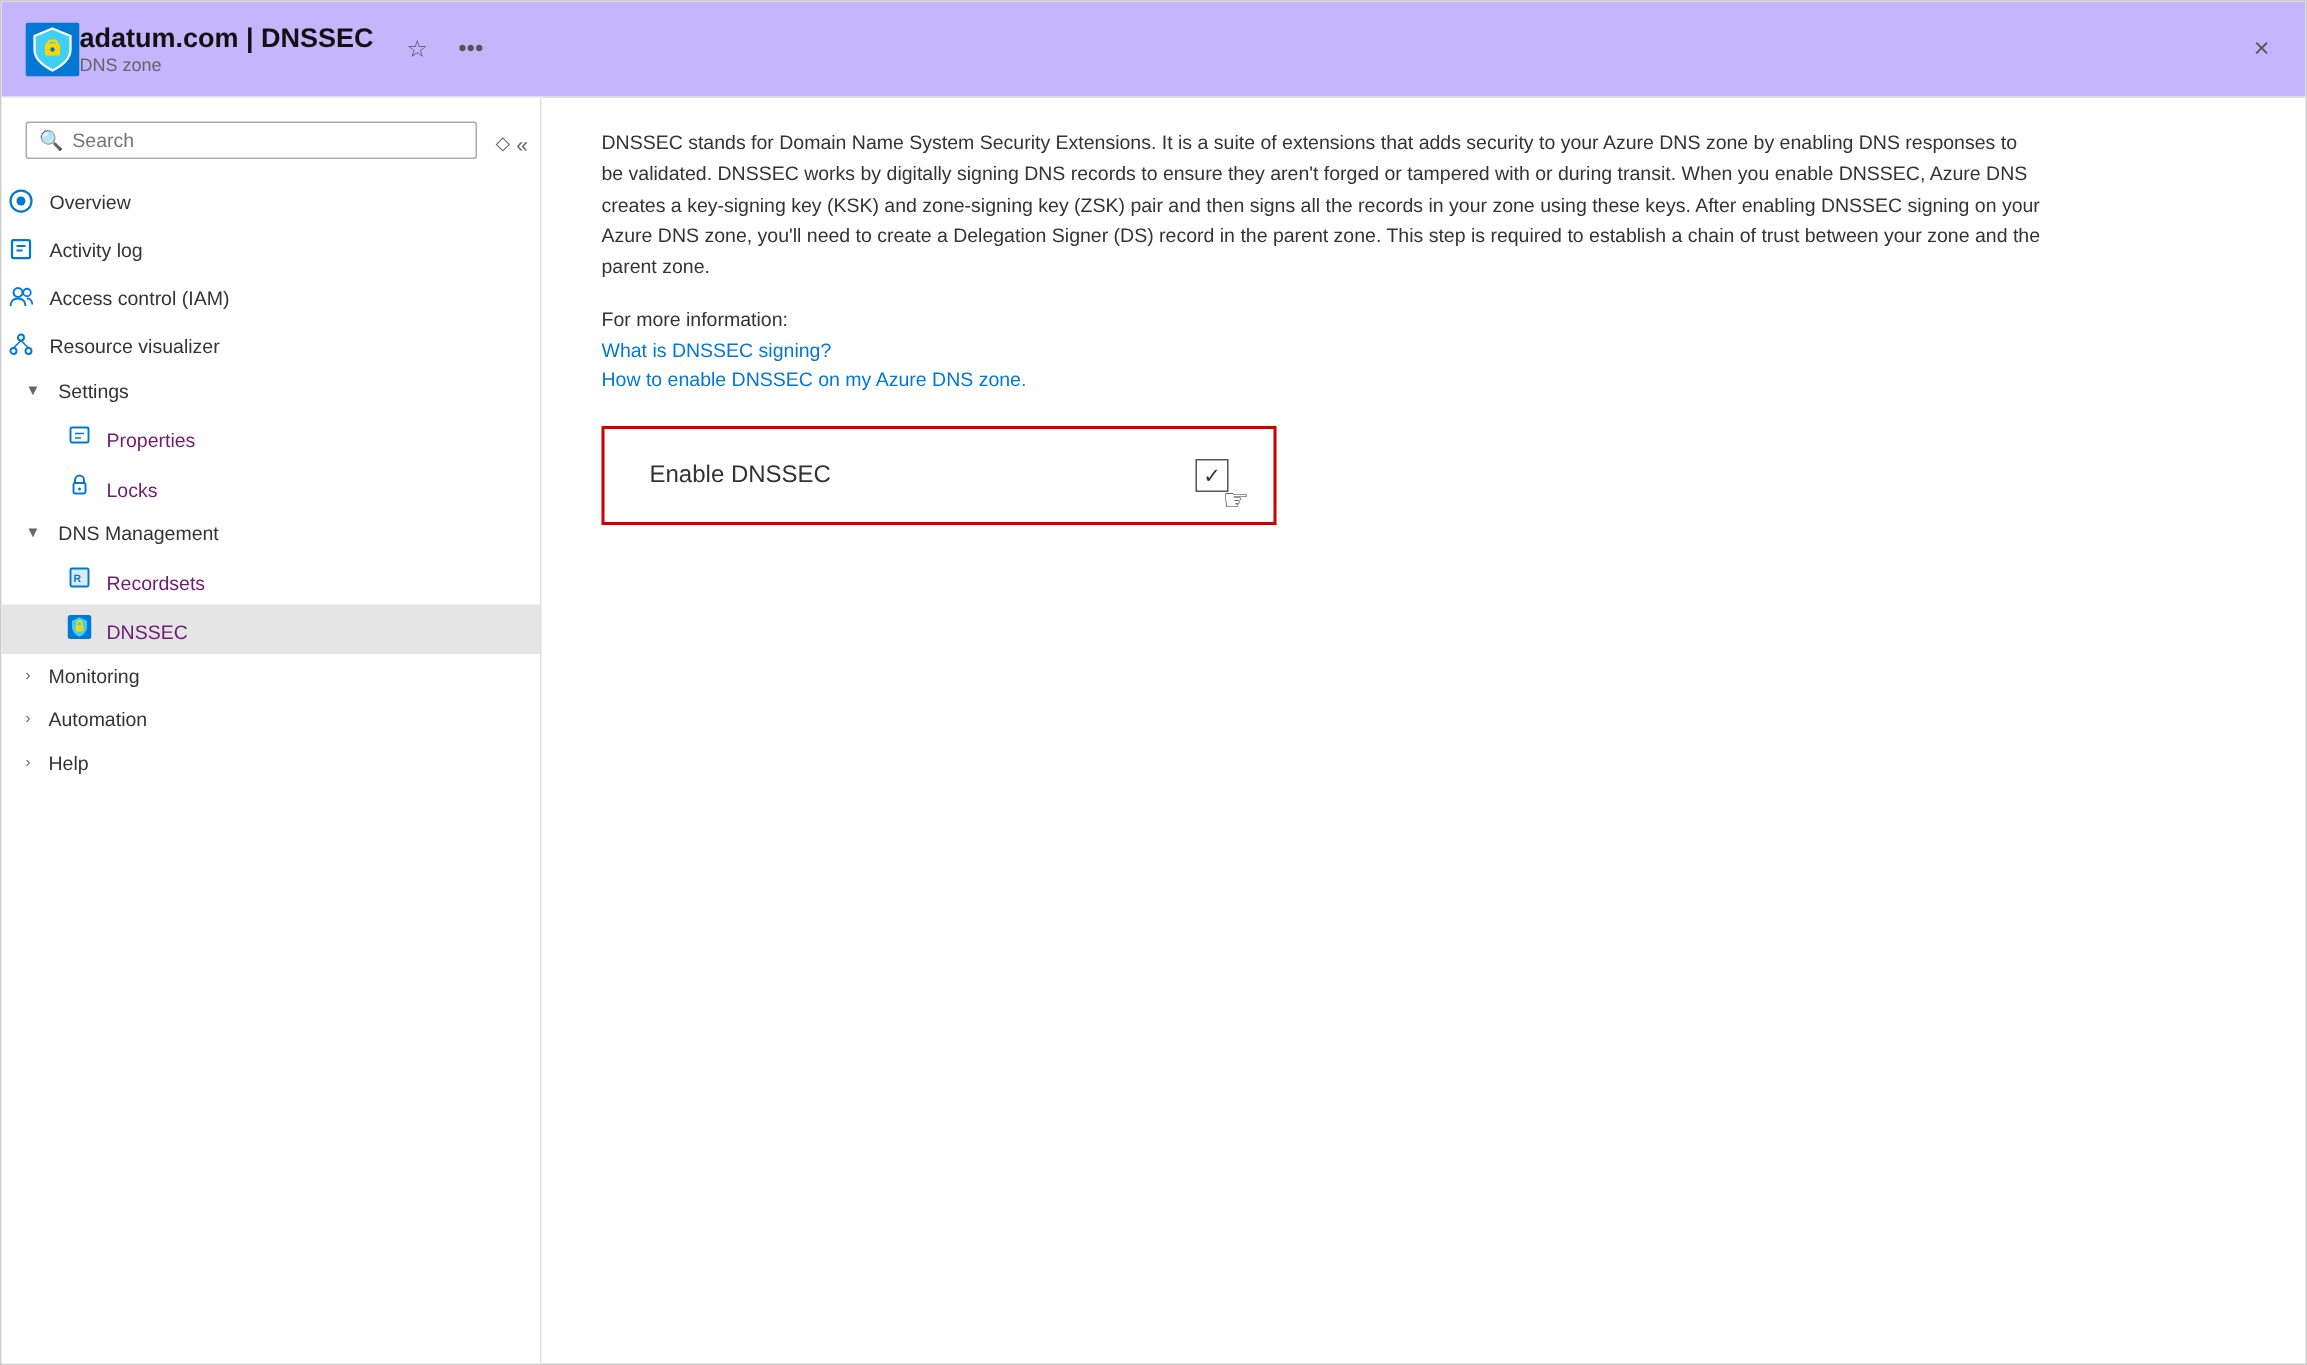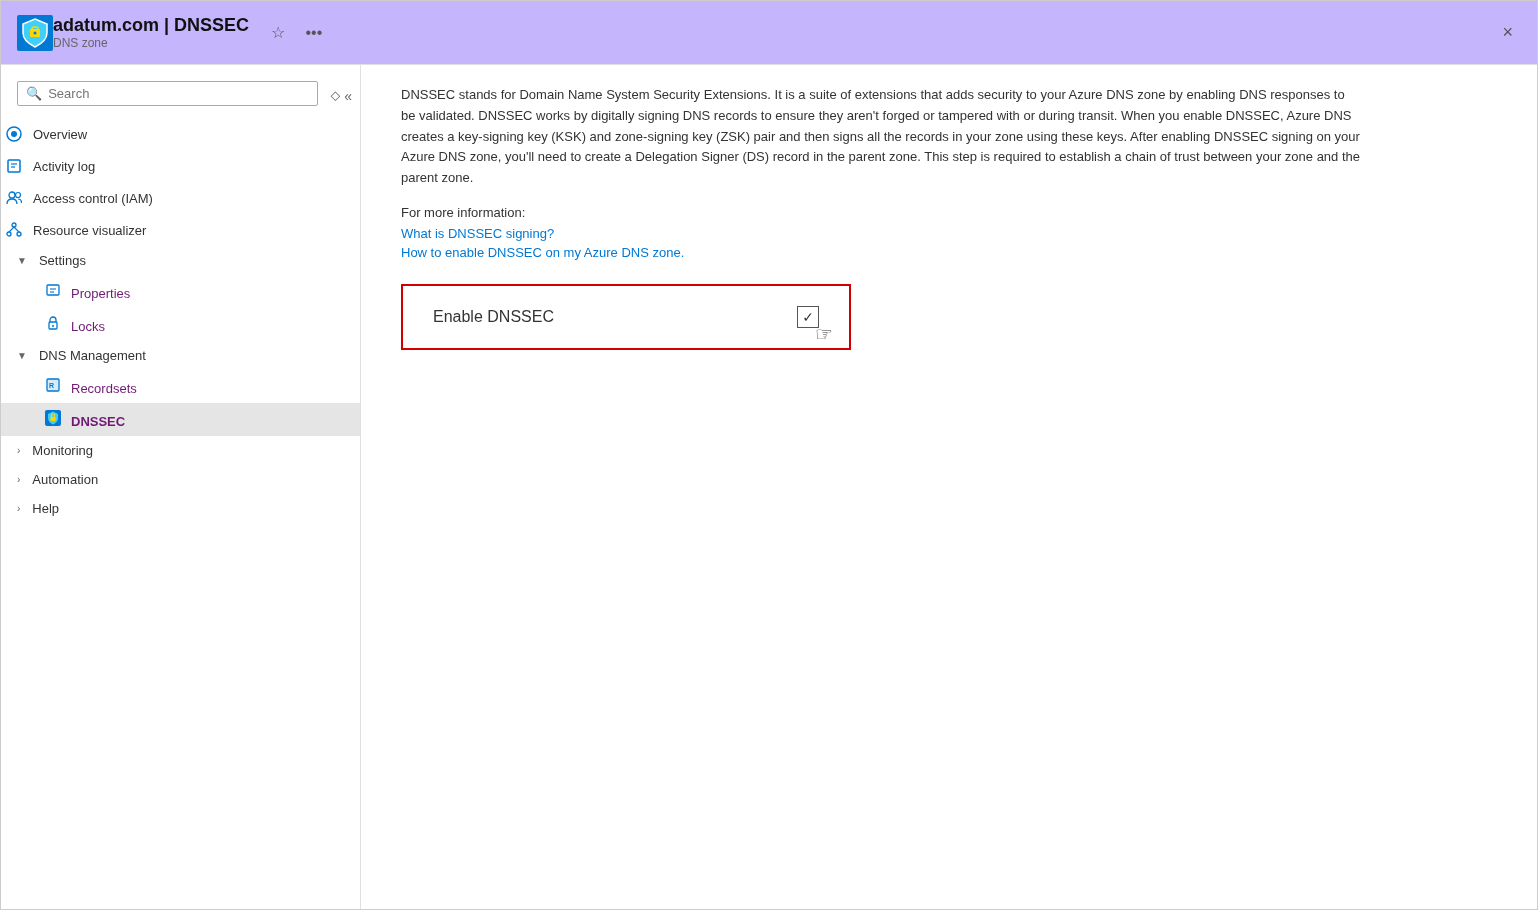--- a/index.html
+++ b/index.html
@@ -130,21 +130,21 @@
       display: flex;
       align-items: flex-end;
       padding: 7px 16px 7px 44px;
       cursor: pointer;
       gap: 10px;
       color: #701a75;
       font-size: 13px;
     }
     .nav-sub-item.active {
       background: #e5e5e5;
-      font-weight: 700;
+      font-weight: 400;
     }
 
     
     .content {
       flex: 1;
       padding: 20px 40px;
       overflow-y: auto;
     }
 
     .description-text {

